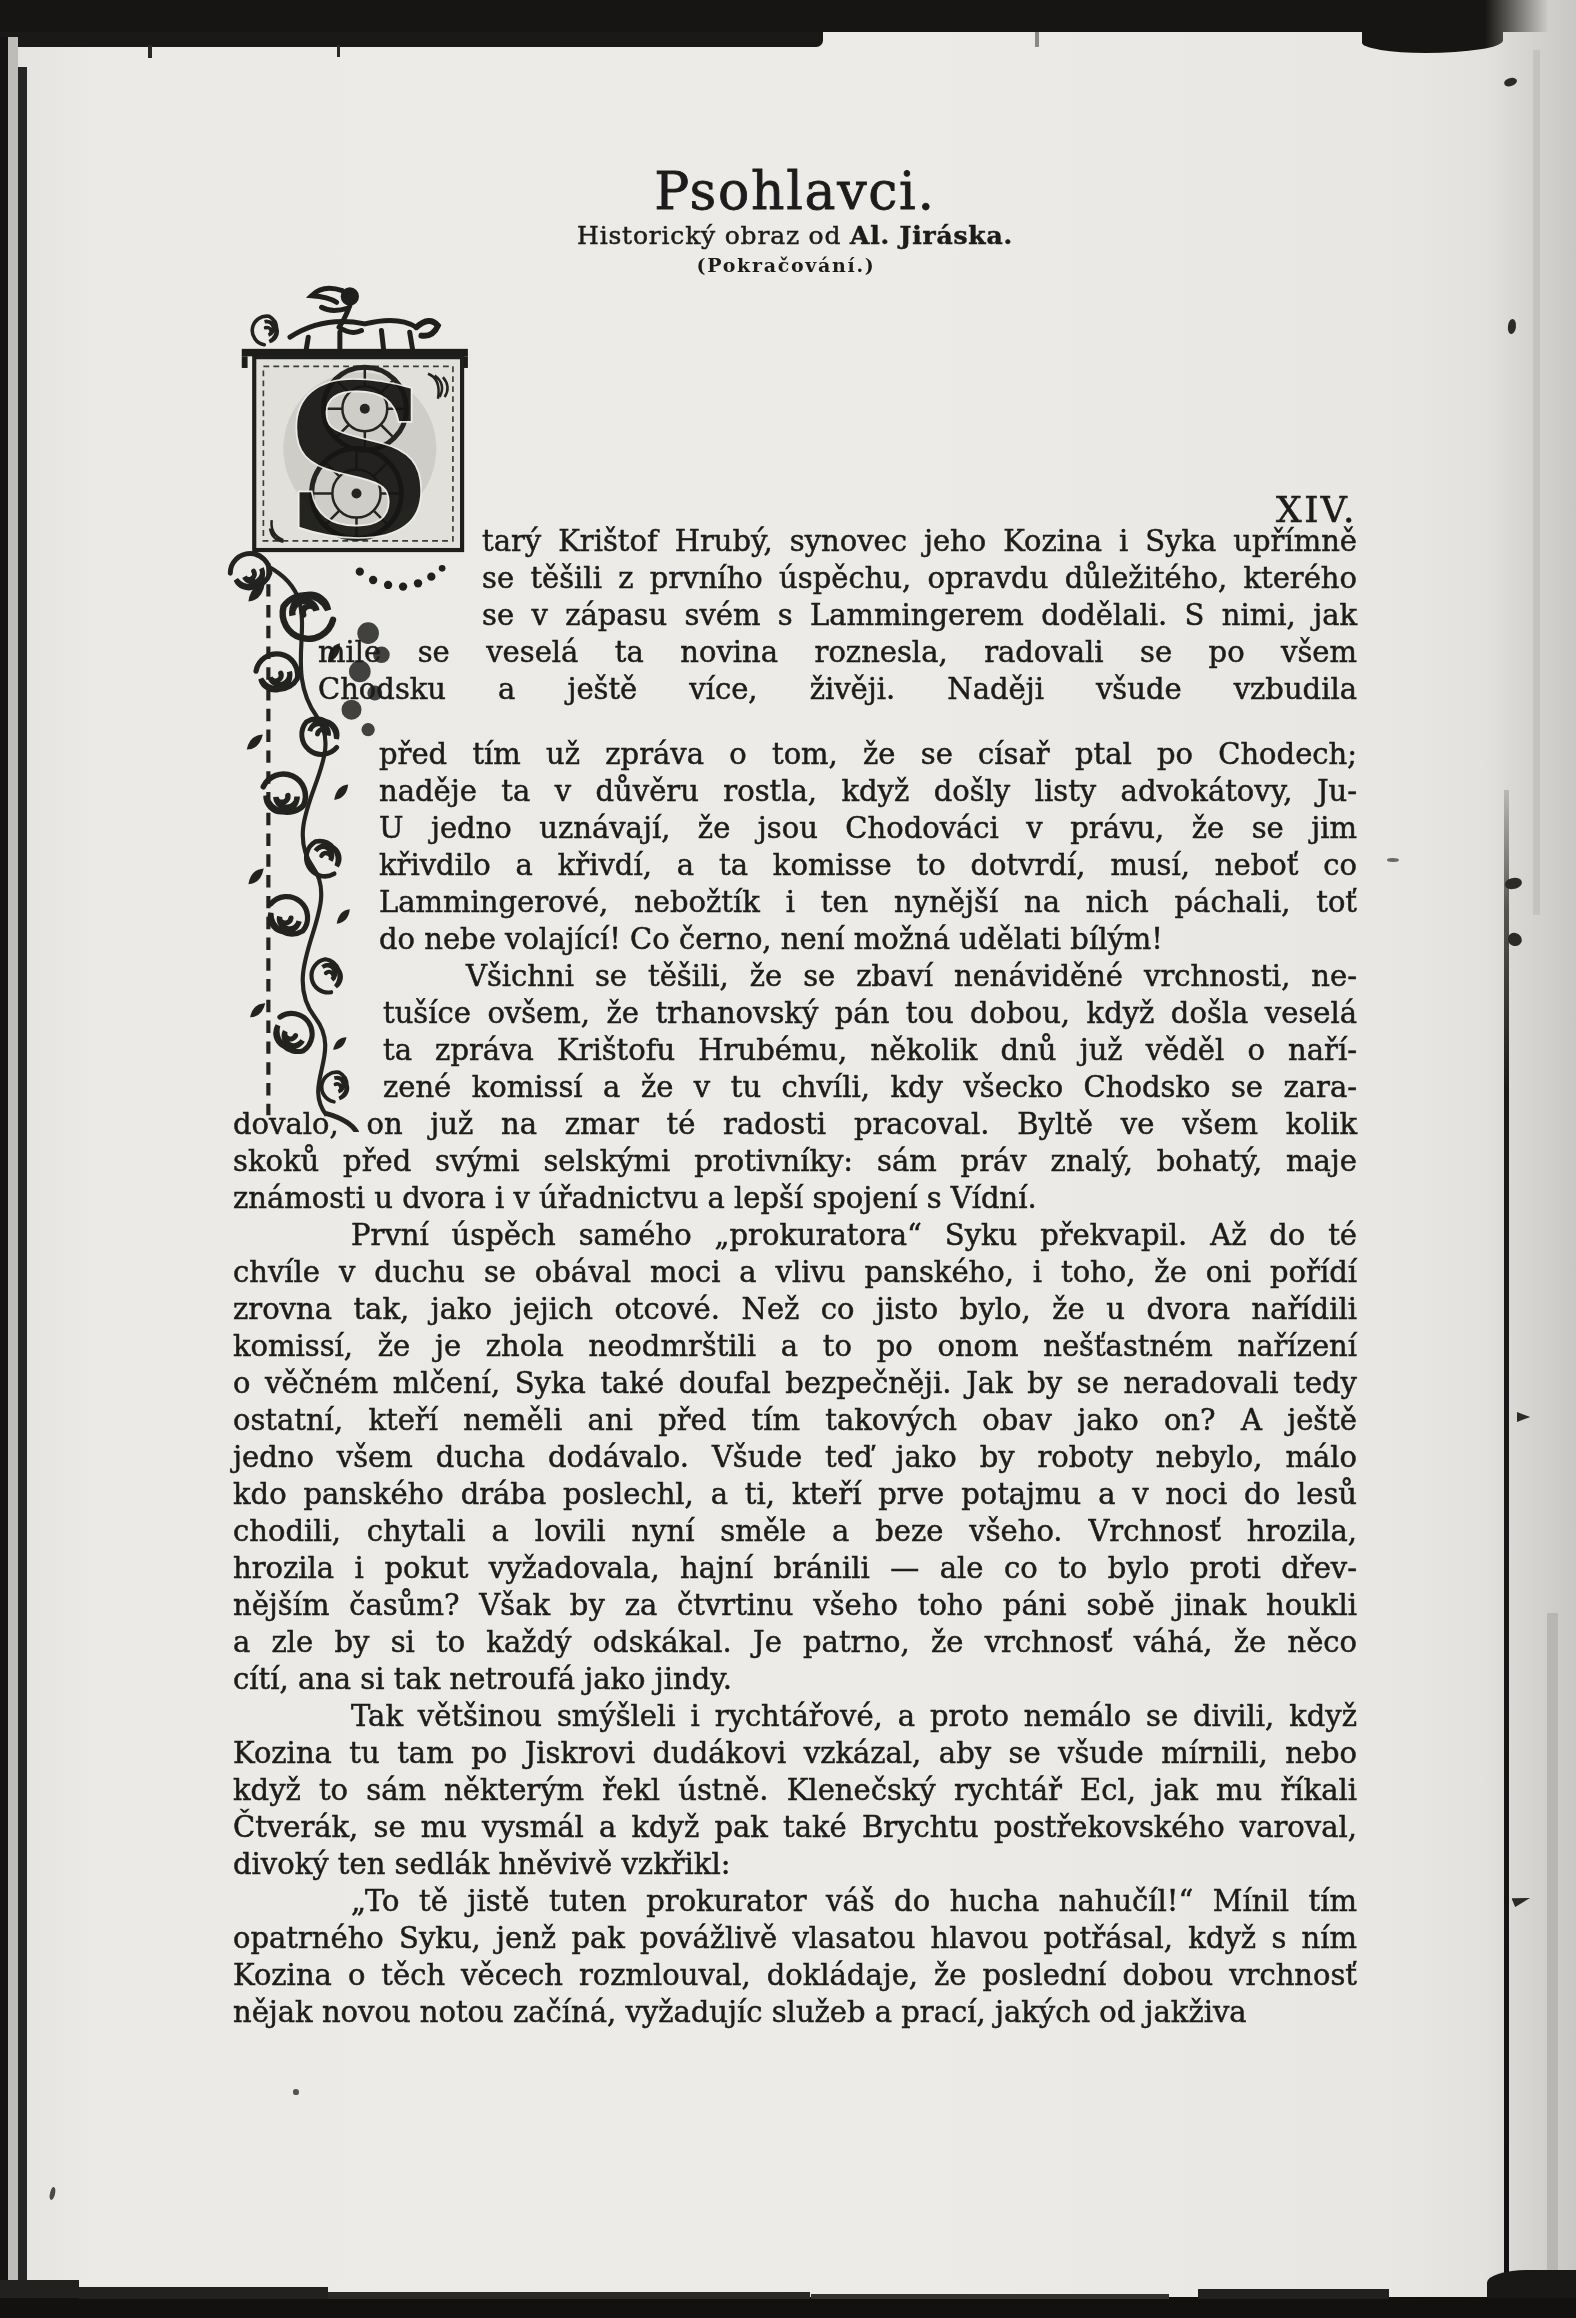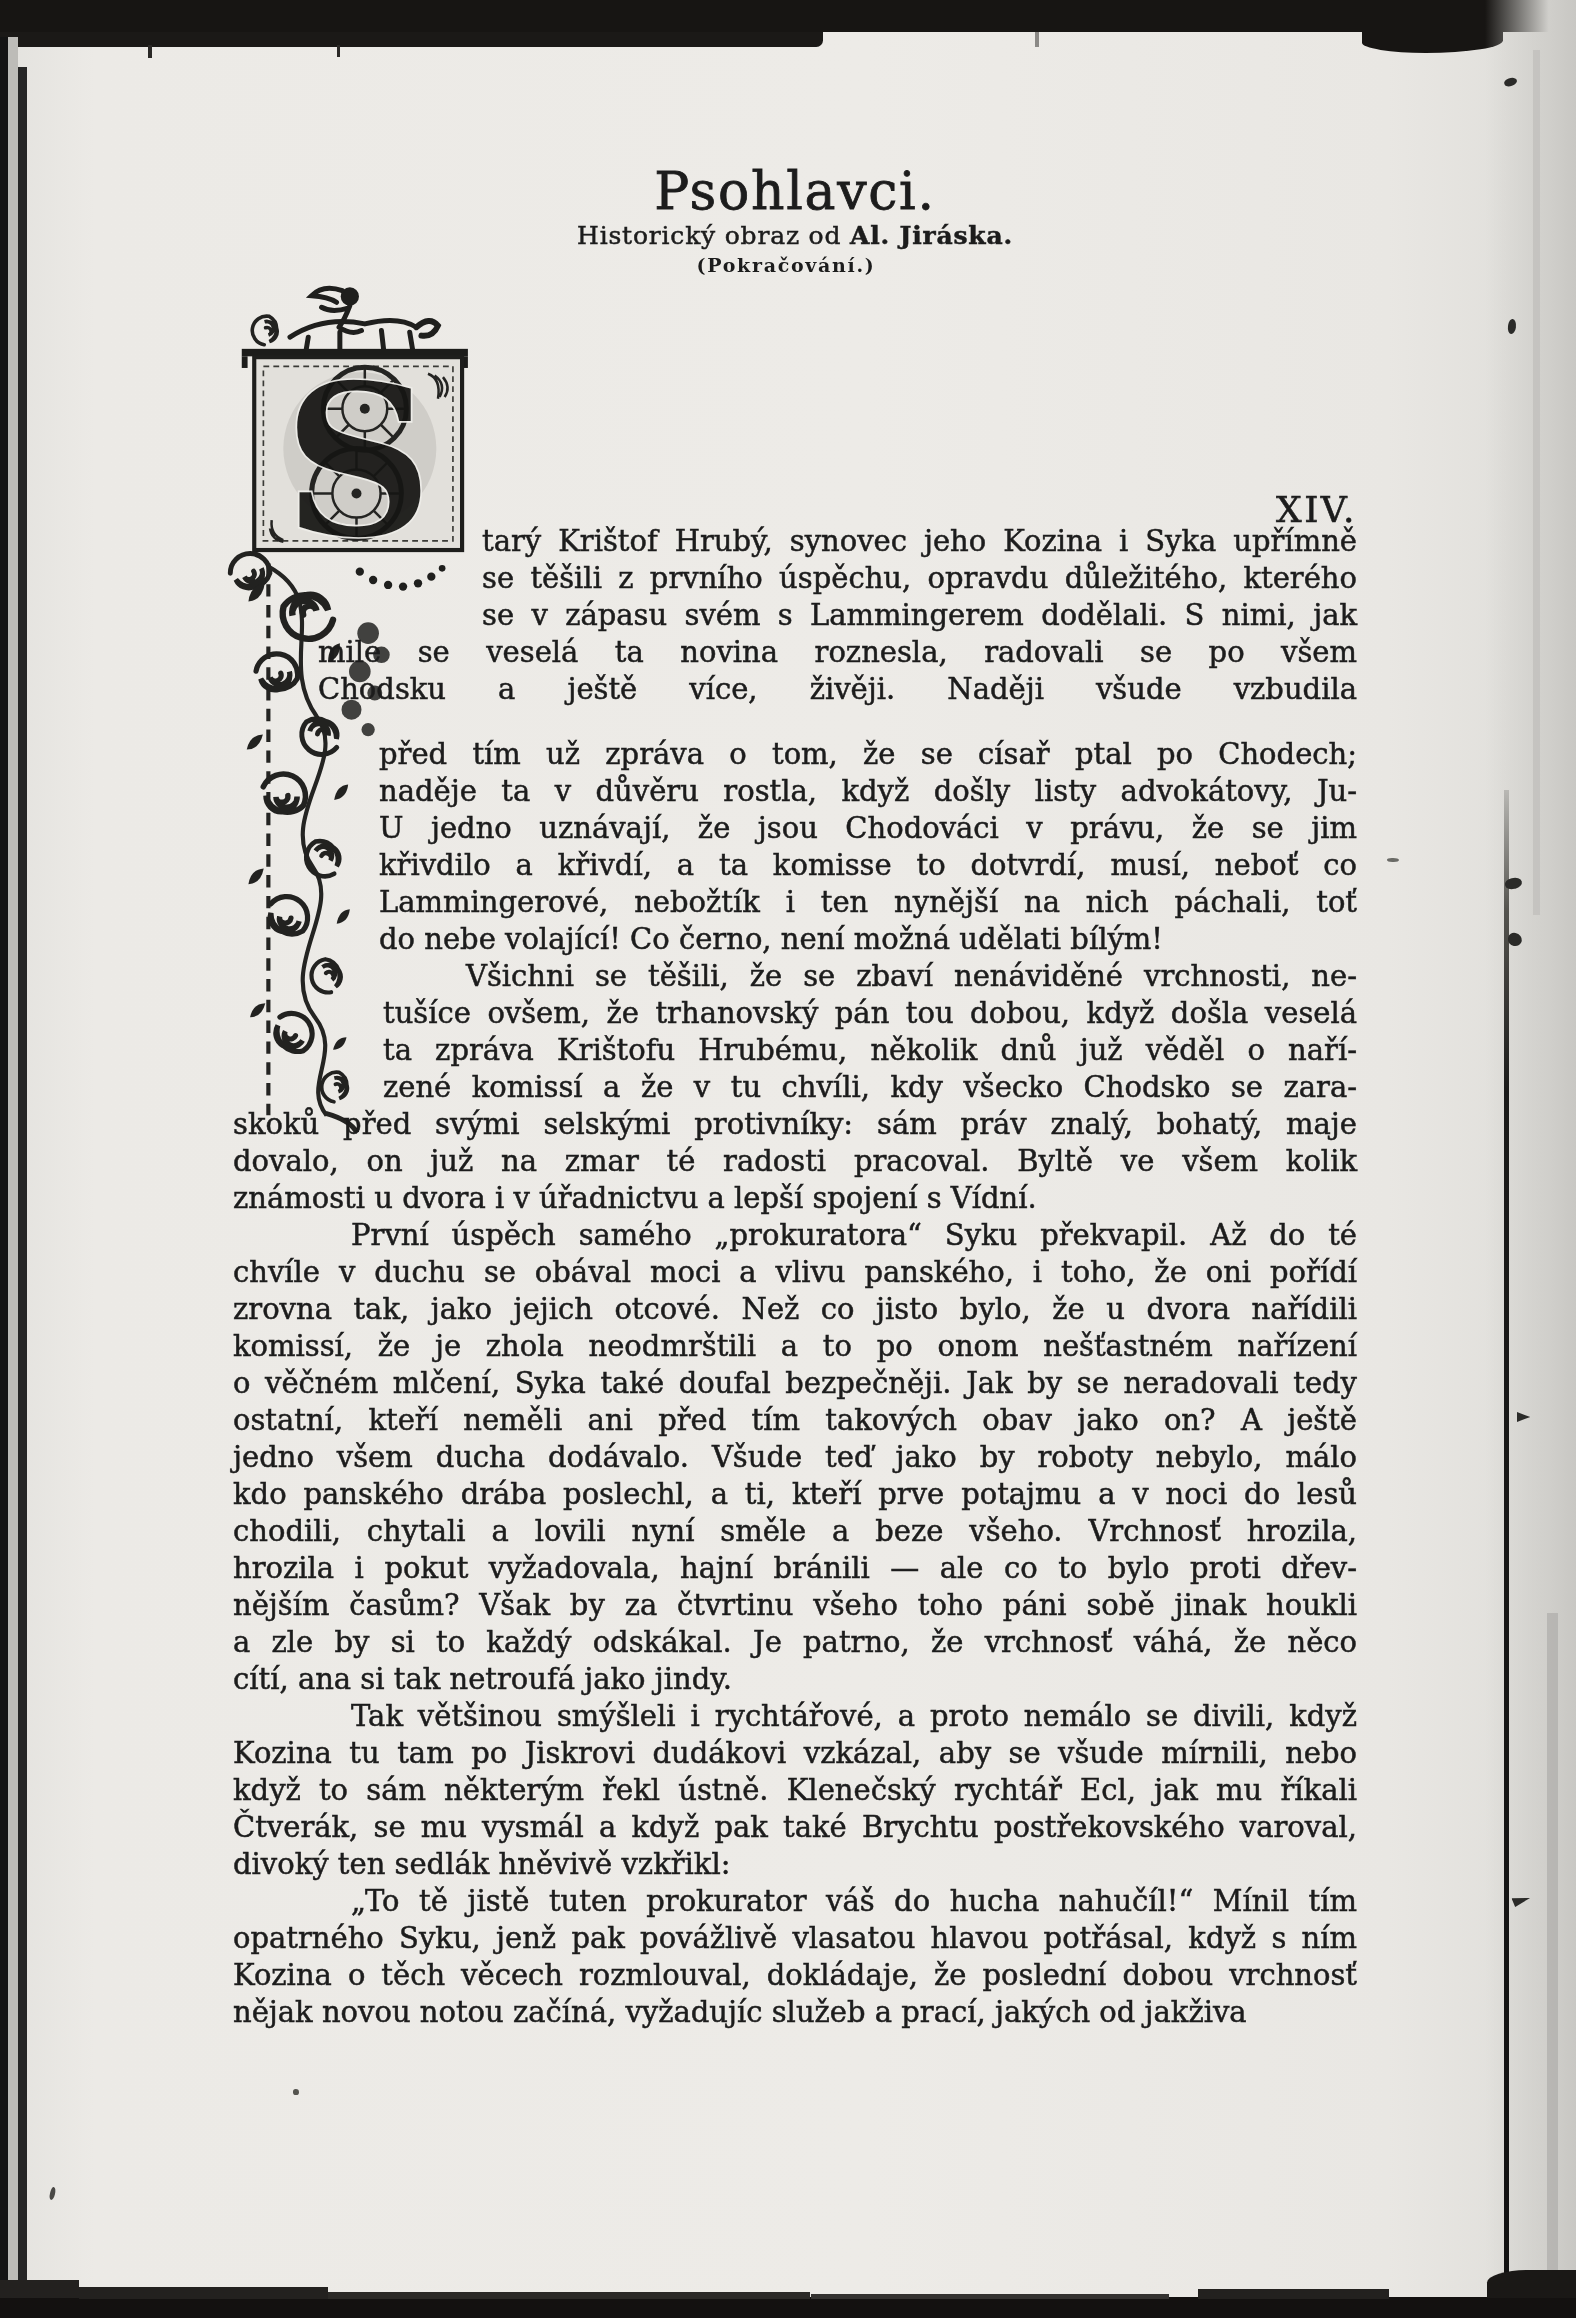--- a/index.html
+++ b/index.html
@@ -199,22 +199,22 @@
           <div class="line">Lammingerové, nebožtík i ten nynější na nich páchali, toť</div>
           <div class="line">do nebe volající! Co černo, není možná udělati bílým!</div>
         </div>
       <div class="tg gC">
           <div class="line">Všichni se těšili, že se zbaví nenáviděné vrchnosti, ne-</div>
           <div class="line">tušíce ovšem, že trhanovský pán tou dobou, když došla veselá</div>
           <div class="line">ta zpráva Krištofu Hrubému, několik dnů juž věděl o naří-</div>
           <div class="line">zené komissí a že v tu chvíli, kdy všecko Chodsko se zara-</div>
         </div>
       <div class="tg gD para-end">
+          <div class="line">dovalo, on juž na zmar té radosti pracoval. Byltě ve všem kolik</div>
           <div class="line">skoků před svými selskými protivníky: sám práv znalý, bohatý, maje</div>
-          <div class="line">dovalo, on juž na zmar té radosti pracoval. Byltě ve všem kolik</div>
           <div class="line">známosti u dvora i v úřadnictvu a lepší spojení s Vídní.</div>
         </div>
       <div class="tg gE para-end">
           <div class="line">První úspěch samého „prokuratora“ Syku překvapil.  Až do té</div>
           <div class="line">chvíle v duchu se obával moci a vlivu panského, i toho, že oni pořídí</div>
           <div class="line">zrovna tak, jako jejich otcové.  Než co jisto bylo, že u dvora nařídili</div>
           <div class="line">komissí, že je zhola neodmrštili a to po onom nešťastném nařízení</div>
           <div class="line">o věčném mlčení, Syka také doufal bezpečněji. Jak by se neradovali tedy</div>
           <div class="line">ostatní, kteří neměli ani před tím takových obav jako on?  A ještě</div>
           <div class="line">jedno všem ducha dodávalo.  Všude teď jako by roboty nebylo, málo</div>

